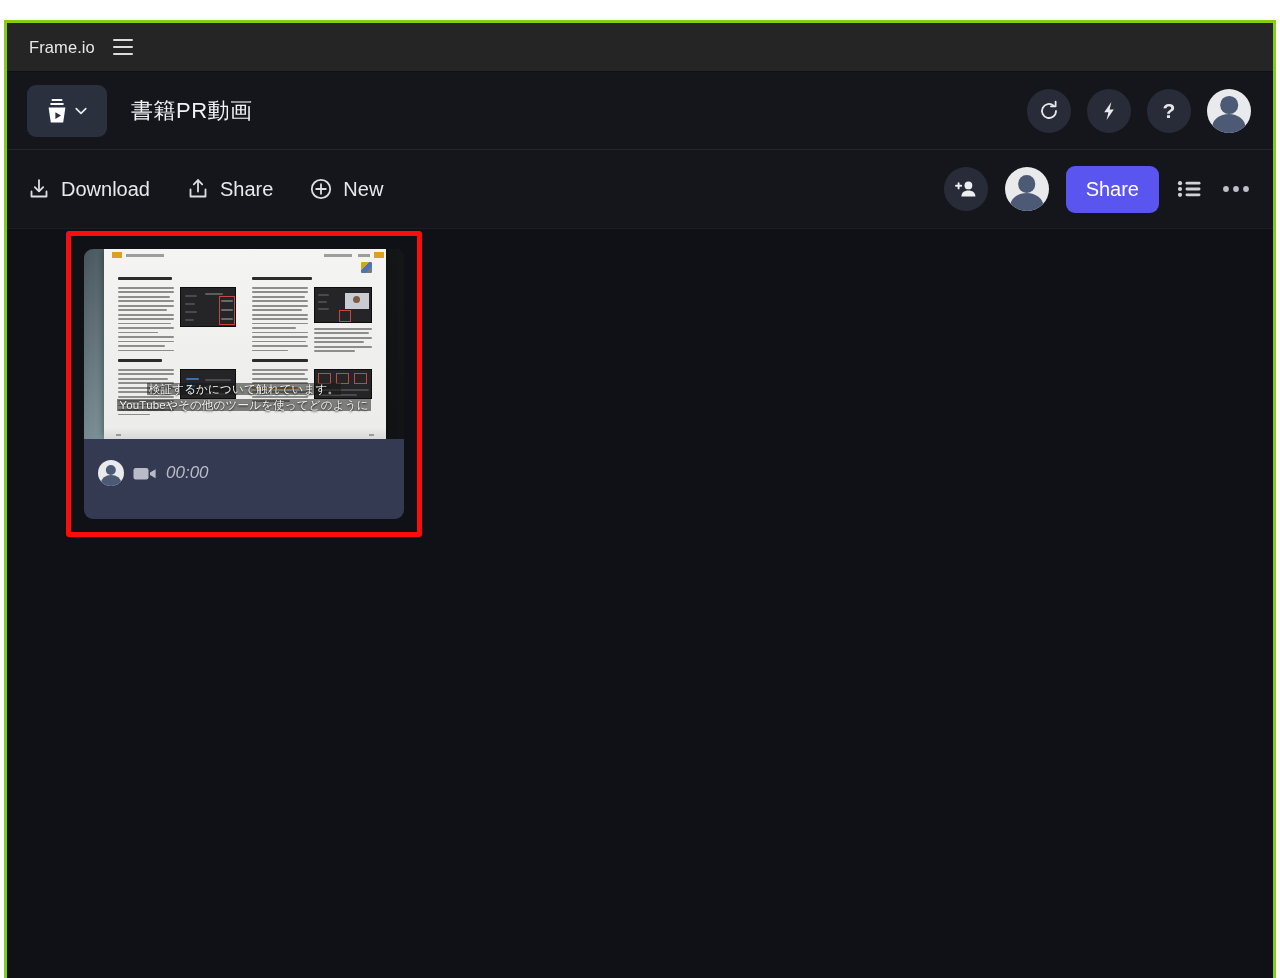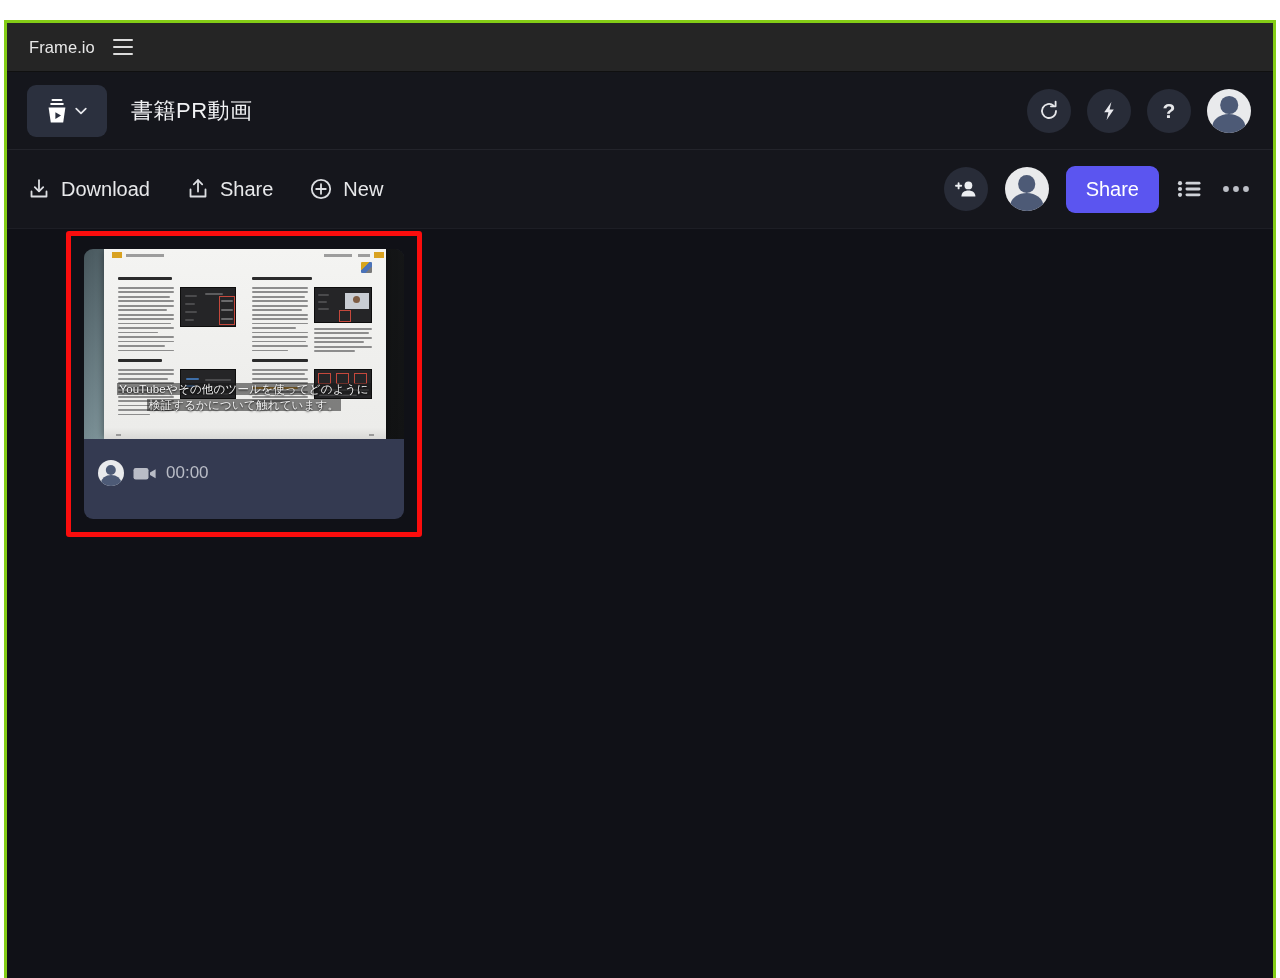--- a/index.html
+++ b/index.html
@@ -216,21 +216,21 @@
     font-size: 17.5px;
     white-space: nowrap;
     overflow: hidden;
     letter-spacing: .2px;
   }
   .meta {
     margin-top: 9px;
     display: flex; align-items: center; gap: 9px;
   }
   .meta .avatar { width: 26px; height: 26px; }
-  .meta .dur { color: #b9bcc6; font-size: 17px; }
+  .meta .dur { color: #b9bcc6; font-size: 17px; font-style: italic; }
   .vidcam { display: block; }
 </style>
 </head>
 <body>
 
 <div class="window">
 
   <div class="topbar">
     <span class="topbar-brand">Frame.io</span>
     <span class="hamburger">
@@ -488,22 +488,22 @@
             <span class="rbox" style="left:39px; top:3px; width:13px; height:11px;"></span>
             <span class="line" style="left:4px; top:19px; width:50px;"></span>
             <span class="line" style="left:4px; top:24px; width:38px;"></span>
           </div>
 
           <span style="position:absolute; left:12px; bottom:3px; width:5px; height:2px; background:#9a9a9a;"></span>
           <span style="position:absolute; right:12px; bottom:3px; width:5px; height:2px; background:#9a9a9a;"></span>
         </div>
 
         <div class="subs">
+          <div><span>検証するかについて触れています。</span></div>
           <div><span>YouTubeやその他のツールを使ってどのように</span></div>
-          <div><span>検証するかについて触れています。</span></div>
         </div>
       </div>
 
       <div class="card-info">
         <div class="meta">
           <div class="avatar">
             <div class="head"></div>
             <div class="body"></div>
           </div>
           <span>

